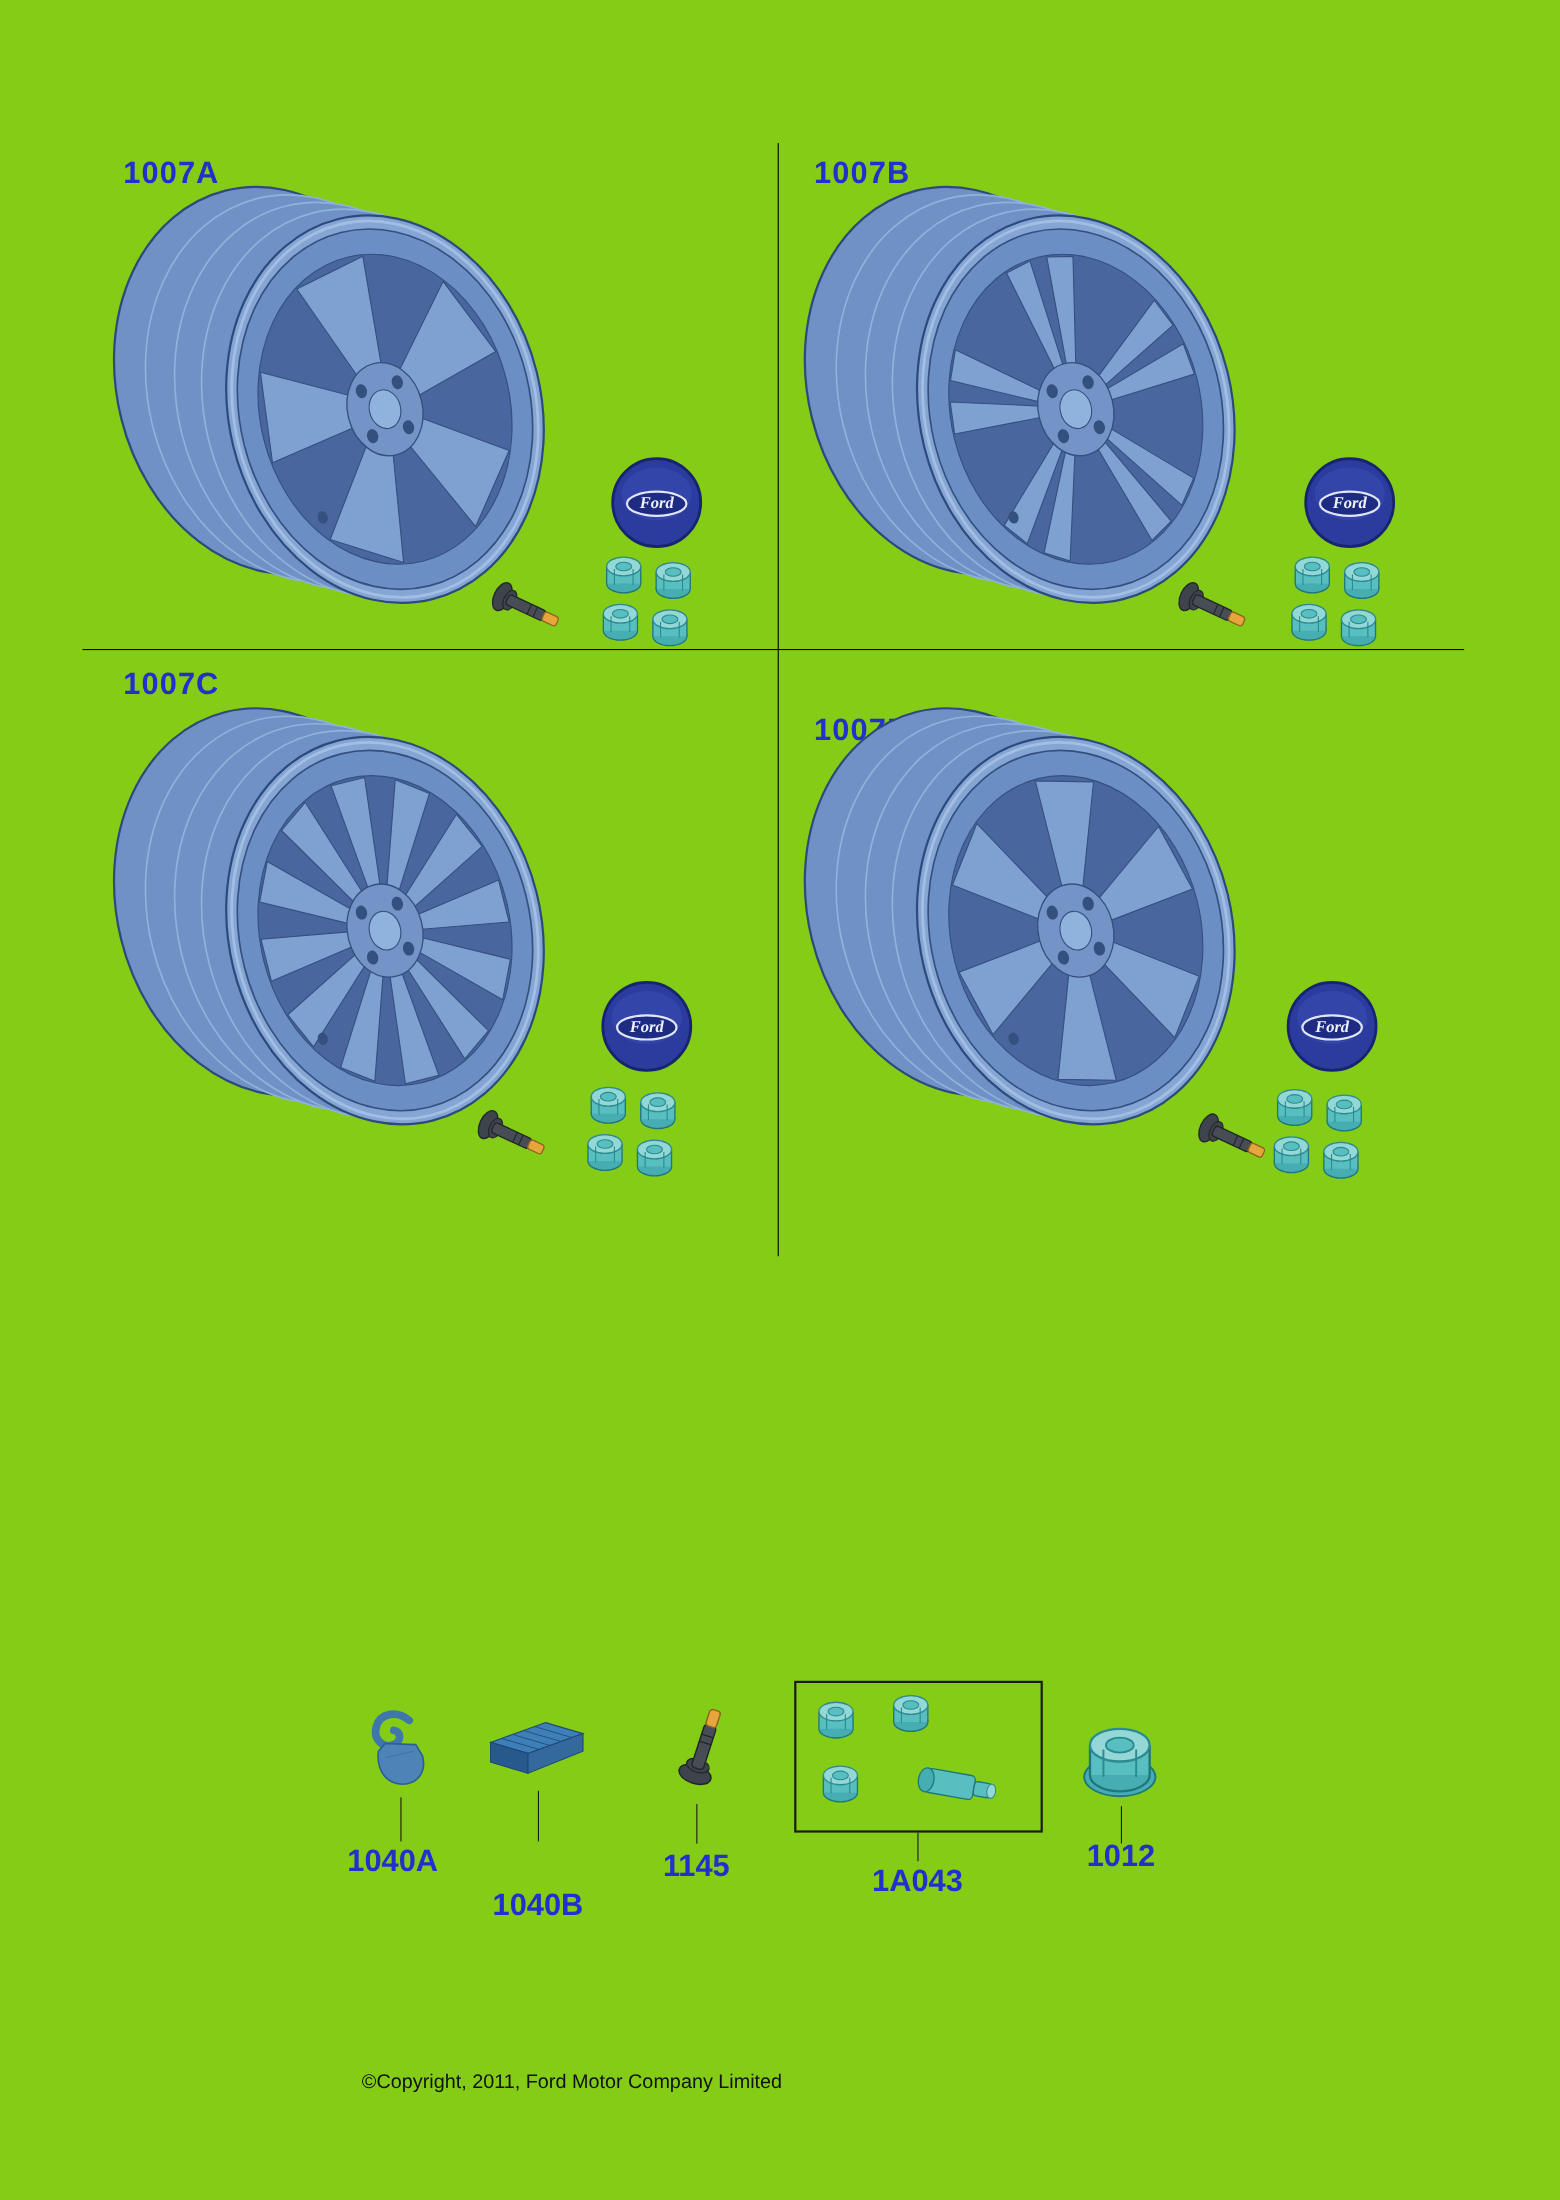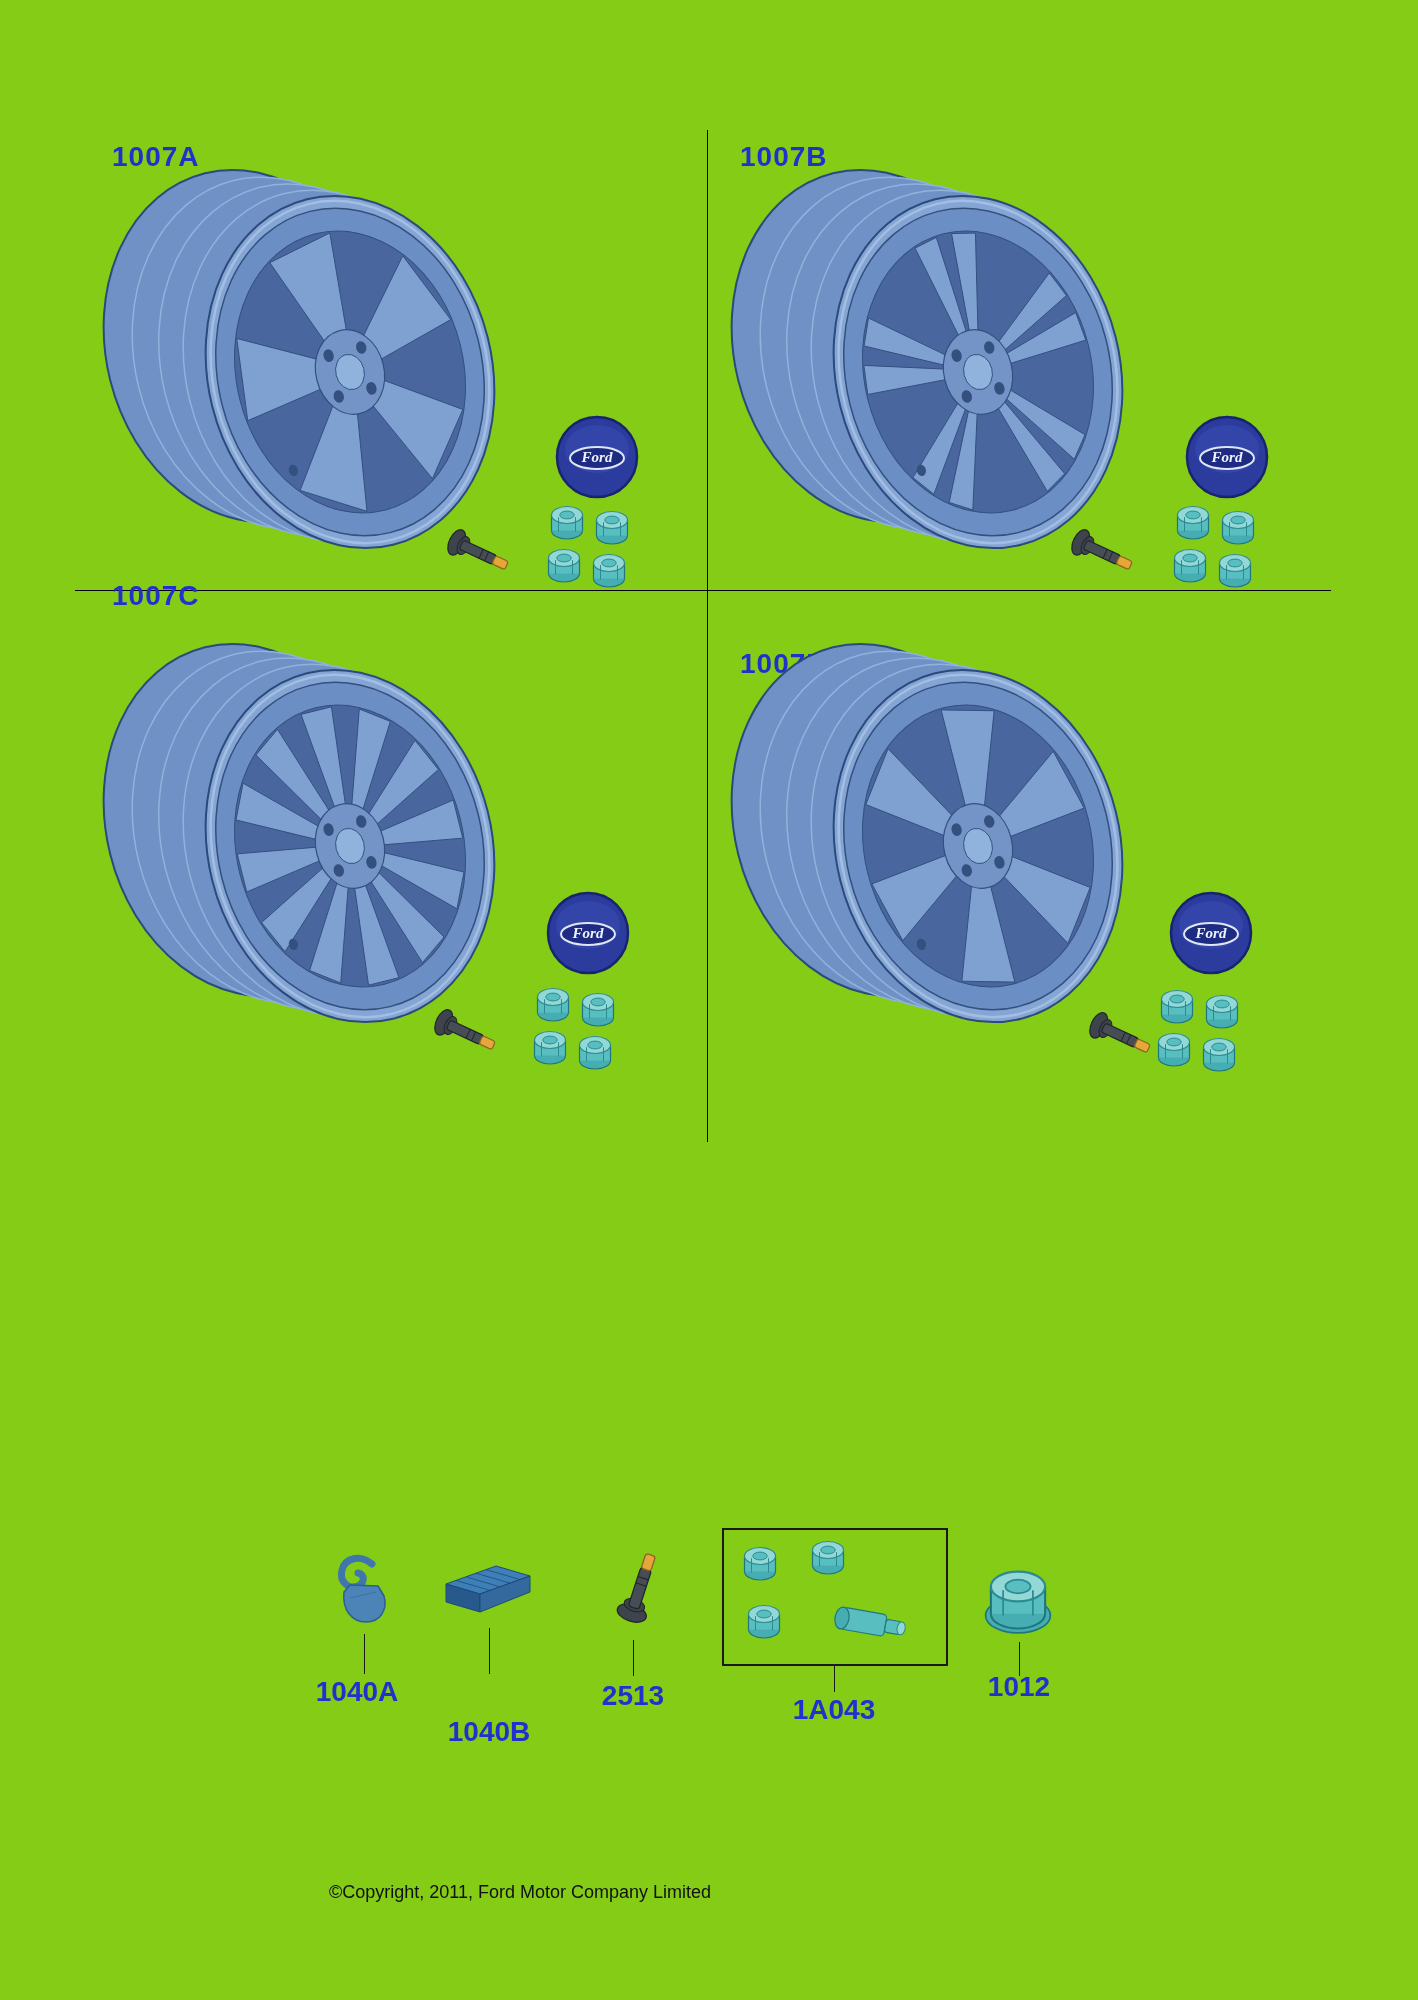--- a/index.html
+++ b/index.html
@@ -1,21 +1,21 @@
 <!DOCTYPE html>
 <html><head>
 <meta charset="utf-8">
 <style>
   html,body{margin:0;padding:0;background:#fff;}
   .page{position:relative;width:1418px;height:2000px;background:#84cc16;
         font-family:"Liberation Sans",sans-serif;overflow:hidden;padding-left:29px;}
   .hdiv{position:absolute;left:75px;top:590px;width:1256px;height:1px;background:#000;}
   .vdiv{position:absolute;left:707px;top:130px;width:1px;height:1012px;background:#000;}
   .qlabel{position:absolute;font-size:28px;font-weight:bold;color:#2231cd;letter-spacing:1px;}
-  .lblA{left:112px;top:141px}.lblB{left:740px;top:141px}.lblC{left:112px;top:580px}.lblD{left:740px;top:648px}
+  .lblA{left:112px;top:141px}.lblB{left:740px;top:141px}.lblC{left:112px;top:606px}.lblD{left:740px;top:648px}
   svg{position:absolute;overflow:visible;}
   .wheel{width:470px;height:450px;}
   .wheelA{left:78px;top:148px}.wheelB{left:706px;top:148px}.wheelC{left:78px;top:622px}.wheelD{left:706px;top:622px}
   .cap{width:90px;height:90px;}
   .capA{left:552px;top:412px}.capB{left:1182px;top:412px}.capC{left:543px;top:888px}.capD{left:1166px;top:888px}
   .cap-text{font-family:"Liberation Serif",serif;font-style:italic;font-weight:bold;font-size:15px;
             fill:#eef2fb;text-anchor:middle;}
   .nut-cluster{width:100px;height:95px;}
   .nutsA{left:542px;top:498px}.nutsB{left:1168px;top:498px}.nutsC{left:528px;top:980px}.nutsD{left:1152px;top:982px}
   .valve{width:90px;height:90px;}
@@ -452,20 +452,20 @@
       </svg>
 
     <div class="leader ld1"></div>
     <div class="leader ld2"></div>
     <div class="leader ld3"></div>
     <div class="leader ld4"></div>
     <div class="leader ld5"></div>
 
     <span class="plbl pl1">1040A</span>
     <span class="plbl pl2">1040B</span>
-    <span class="plbl pl3">2513</span>
+    <span class="plbl pl3">1145</span>
     <span class="plbl pl4">1A043</span>
     <span class="plbl pl5">1012</span>
   </section>
 
   <div class="copyright">©Copyright, 2011, Ford Motor Company Limited</div>
 
 </div>
 
 </body></html>

